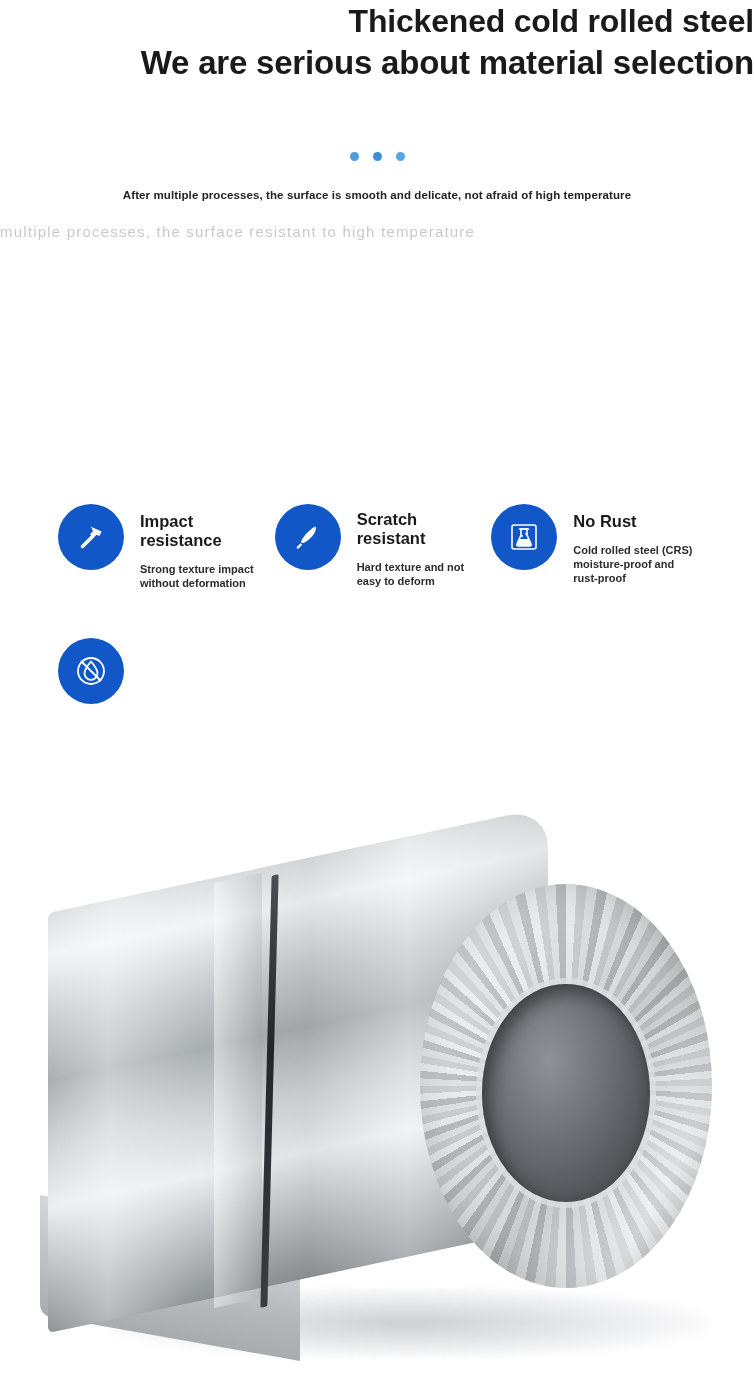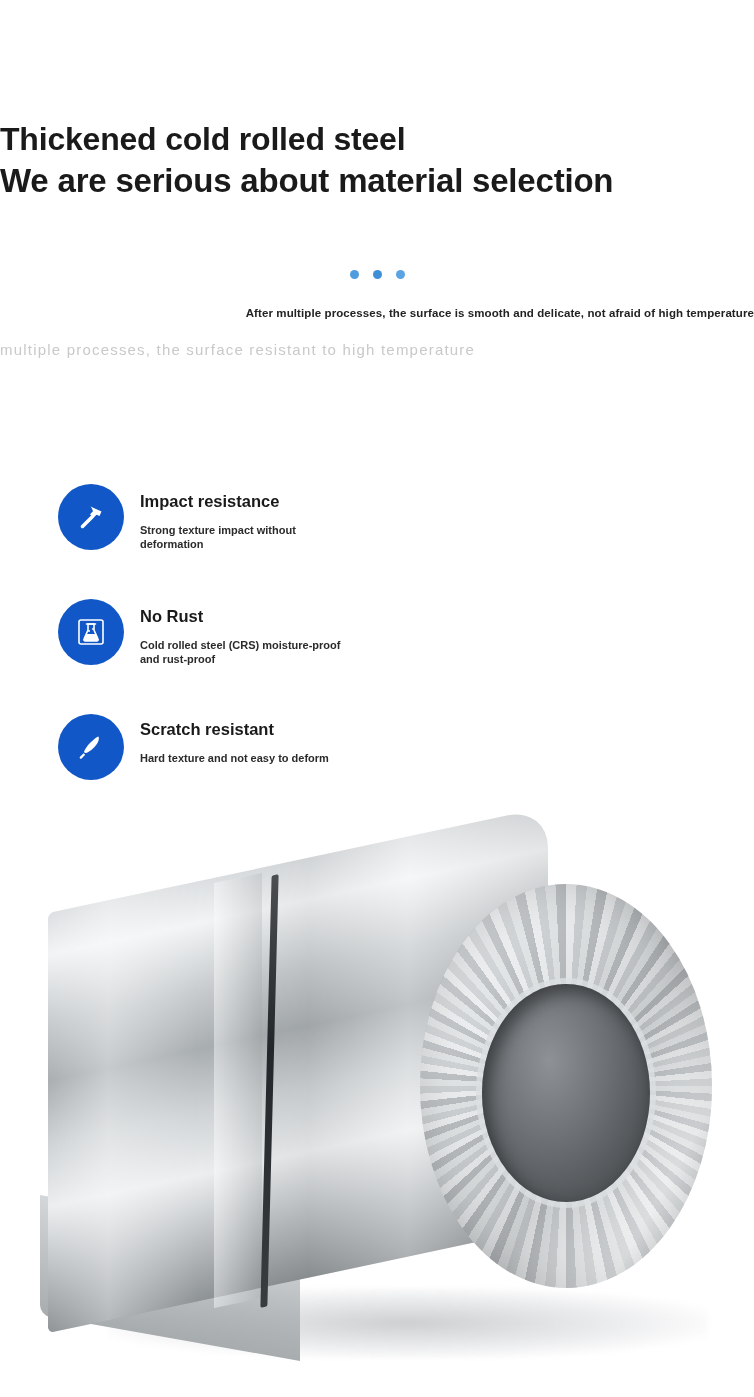--- a/index.html
+++ b/index.html
@@ -15,22 +15,21 @@
 
   .page {
     width: 754px;
     height: 1397px;
     position: relative;
     background: #ffffff;
   }
 
   
   .headline {
-    padding-top: 118px;
-    text-align: left;
+    text-align: right;
   }
   .headline-line {
     font-size: 32px;
     font-weight: bold;
     color: #1a1a1a;
     letter-spacing: -0.2px;
     line-height: 42px;
   }
   .headline-line.second {
     font-size: 33px;
@@ -48,44 +47,44 @@
     height: 9px;
     border-radius: 50%;
     background: #4e9bdd;
   }
   .dot.d2 { background: #3f8fd6; }
   .dot.d3 { background: #5aa4e2; }
 
   
   .sub-strong {
     margin-top: 28px;
-    text-align: right;
+    text-align: center;
     font-size: 11.5px;
     font-weight: bold;
     color: #232323;
     letter-spacing: 0.1px;
   }
   .sub-faded {
     margin-top: 22px;
     text-align: left;
     font-size: 15px;
     color: #c9c9c9;
     letter-spacing: 1.2px;
     font-weight: 400;
   }
 
   
   .features {
     position: absolute;
-    top: 484px;
+    top: 504px;
     left: 0;
     width: 754px;
     padding: 0 58px;
     display: grid;
-    grid-template-columns: 1fr;
+    grid-template-columns: 1fr 1fr 1fr;
     grid-row-gap: 48px;
     grid-column-gap: 12px;
   }
   .feature {
     display: flex;
     align-items: flex-start;
     gap: 16px;
   }
   .feature-icon {
     flex: 0 0 auto;
@@ -278,52 +277,52 @@
           <path d="M7 25.5 L17.5 15 L20 17.5 L9.5 28 A1.8 1.8 0 0 1 7 25.5 Z" fill="#ffffff"></path>
           <path d="M16.5 6.5 L27.5 11.5 L25.5 16 L22.5 14.8 L19.5 17.8 L16 14.3 L19 11.3 L17.8 8.3 Z" fill="#ffffff"></path>
         </svg>
       </div>
       <div class="feature-text">
         <div class="feature-title">Impact resistance</div>
         <div class="feature-desc">Strong texture impact without deformation</div>
       </div>
     </div>
 
+    <div class="feature right">
+      <div class="feature-icon">
+        <svg width="34" height="34" viewBox="0 0 34 34" aria-hidden="true">
+          <path d="M24.5 6.5 C25.8 9.5 23.5 14 19.5 18 C16.5 21 13 23.2 11 23 L10 22 C10.5 19.5 13 16 16.5 12.5 C20 9 23 6.8 24.5 6.5 Z" fill="#ffffff"></path>
+          <path d="M9.6 23.2 L11.2 24.8 L7.6 28.4 A1.1 1.1 0 0 1 6 26.8 Z" fill="#ffffff"></path>
+        </svg>
+      </div>
+      <div class="feature-text">
+        <div class="feature-title">Scratch resistant</div>
+        <div class="feature-desc">Hard texture and not easy to deform</div>
+      </div>
+    </div>
+
     <div class="feature">
       <div class="feature-icon">
         <svg width="36" height="36" viewBox="0 0 36 36" aria-hidden="true">
           <rect x="6" y="6" width="24" height="24" rx="2" fill="none" stroke="#ffffff" stroke-width="1.6"></rect>
           <path d="M15 10 L15 16 L11 25 A1.4 1.4 0 0 0 12.2 27 L23.8 27 A1.4 1.4 0 0 0 25 25 L21 16 L21 10 Z" fill="none" stroke="#ffffff" stroke-width="1.6"></path>
           <path d="M13.2 20 L22.8 20 L25 25 A1.4 1.4 0 0 1 23.8 27 L12.2 27 A1.4 1.4 0 0 1 11 25 Z" fill="#ffffff"></path>
           <line x1="13.5" y1="10" x2="22.5" y2="10" stroke="#ffffff" stroke-width="1.6" stroke-linecap="round"></line>
           <circle cx="16" cy="17" r="1" fill="#ffffff"></circle>
           <circle cx="20" cy="15" r="0.9" fill="#ffffff"></circle>
         </svg>
       </div>
       <div class="feature-text">
         <div class="feature-title">No Rust</div>
         <div class="feature-desc">Cold rolled steel (CRS) moisture-proof and rust-proof</div>
       </div>
     </div>
 
     <div class="feature right">
       <div class="feature-icon">
-        <svg width="34" height="34" viewBox="0 0 34 34" aria-hidden="true">
-          <path d="M24.5 6.5 C25.8 9.5 23.5 14 19.5 18 C16.5 21 13 23.2 11 23 L10 22 C10.5 19.5 13 16 16.5 12.5 C20 9 23 6.8 24.5 6.5 Z" fill="#ffffff"></path>
-          <path d="M9.6 23.2 L11.2 24.8 L7.6 28.4 A1.1 1.1 0 0 1 6 26.8 Z" fill="#ffffff"></path>
-        </svg>
-      </div>
-      <div class="feature-text">
-        <div class="feature-title">Scratch resistant</div>
-        <div class="feature-desc">Hard texture and not easy to deform</div>
-      </div>
-    </div>
-
-    <div class="feature right">
-      <div class="feature-icon">
         <svg width="38" height="38" viewBox="0 0 38 38" aria-hidden="true">
           <circle cx="19" cy="19" r="13" fill="none" stroke="#ffffff" stroke-width="1.8"></circle>
           <path d="M19 9.5 C19 9.5 12.5 17 12.5 21.3 A6.5 6.5 0 0 0 25.5 21.3 C25.5 17 19 9.5 19 9.5 Z" fill="none" stroke="#ffffff" stroke-width="1.8"></path>
           <line x1="9.5" y1="9.5" x2="28.5" y2="28.5" stroke="#ffffff" stroke-width="1.8" stroke-linecap="round"></line>
         </svg>
       </div>
     </div>
 
   </div>
 

